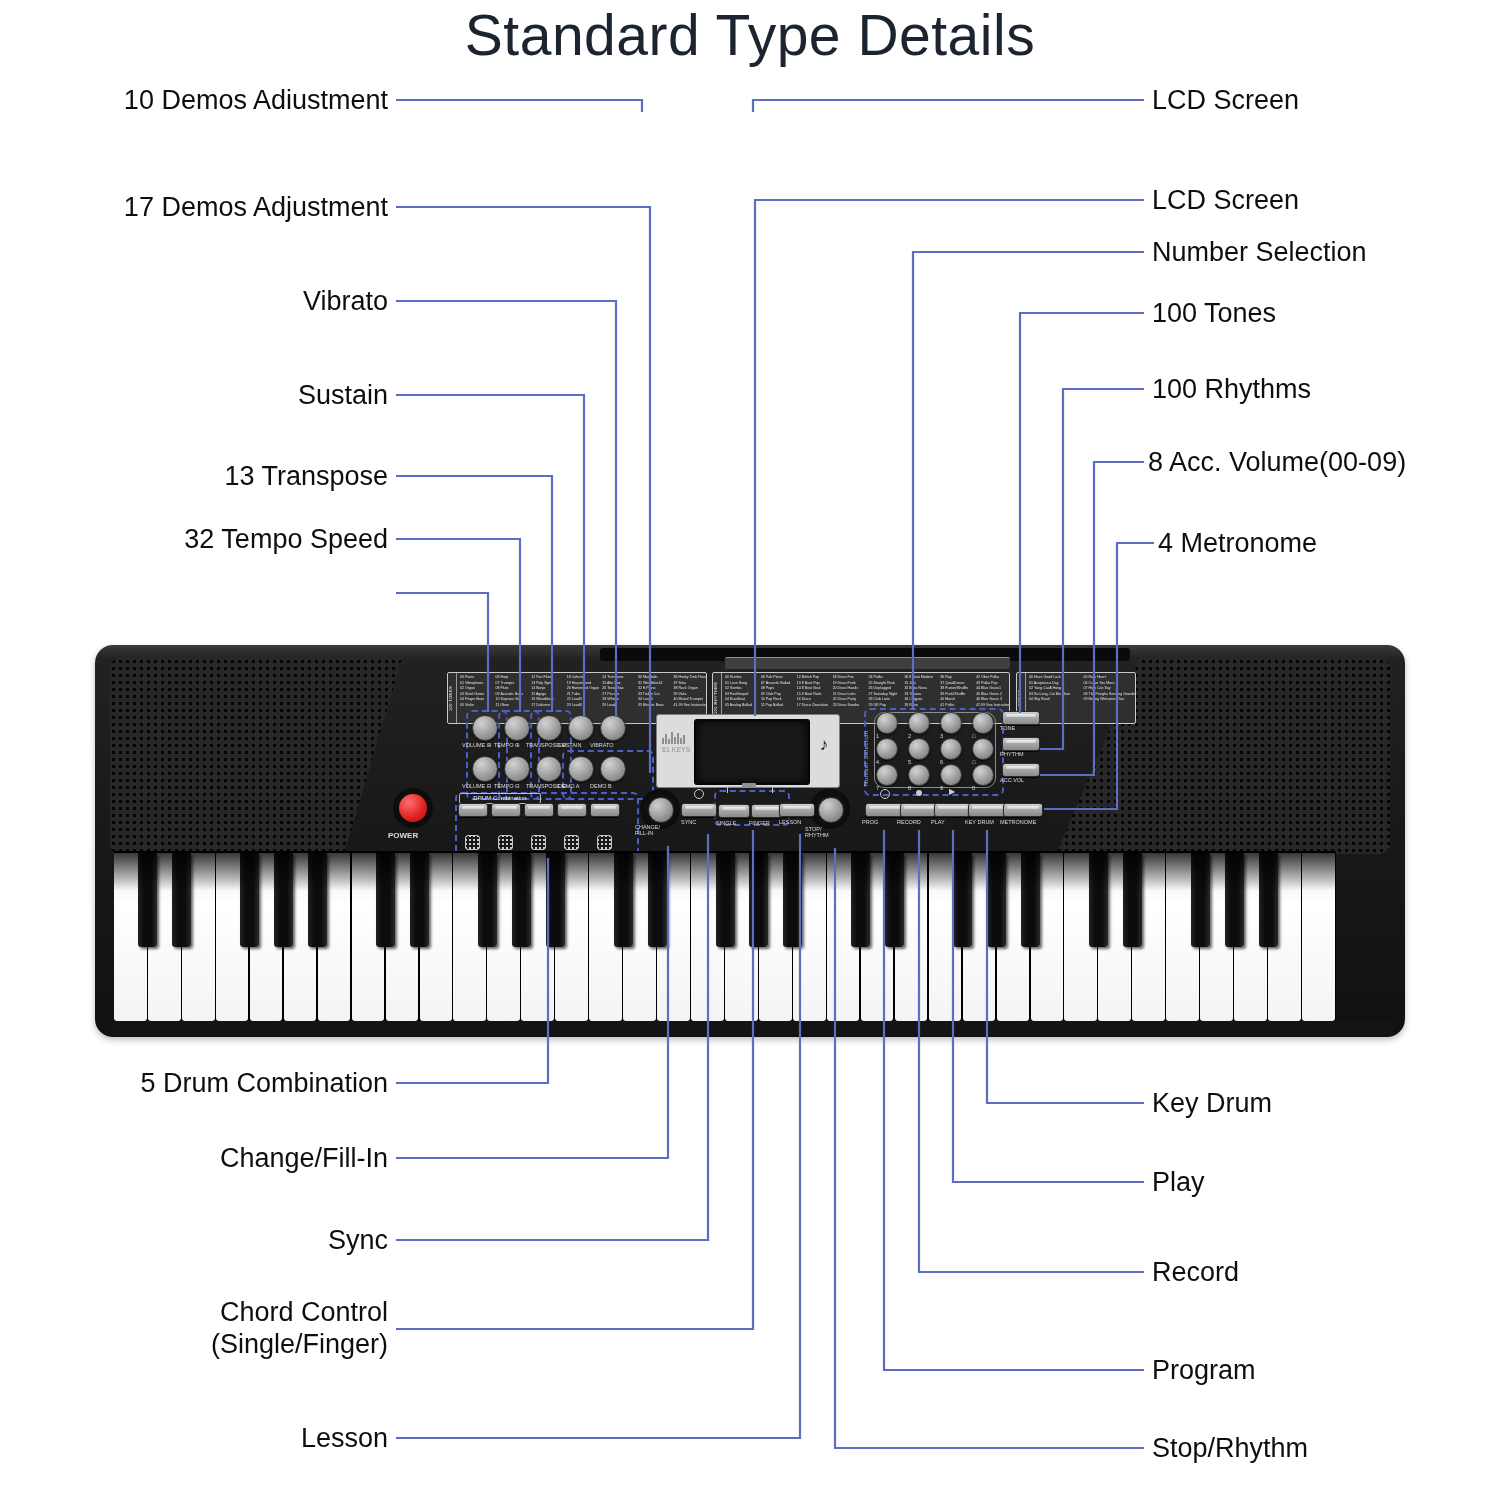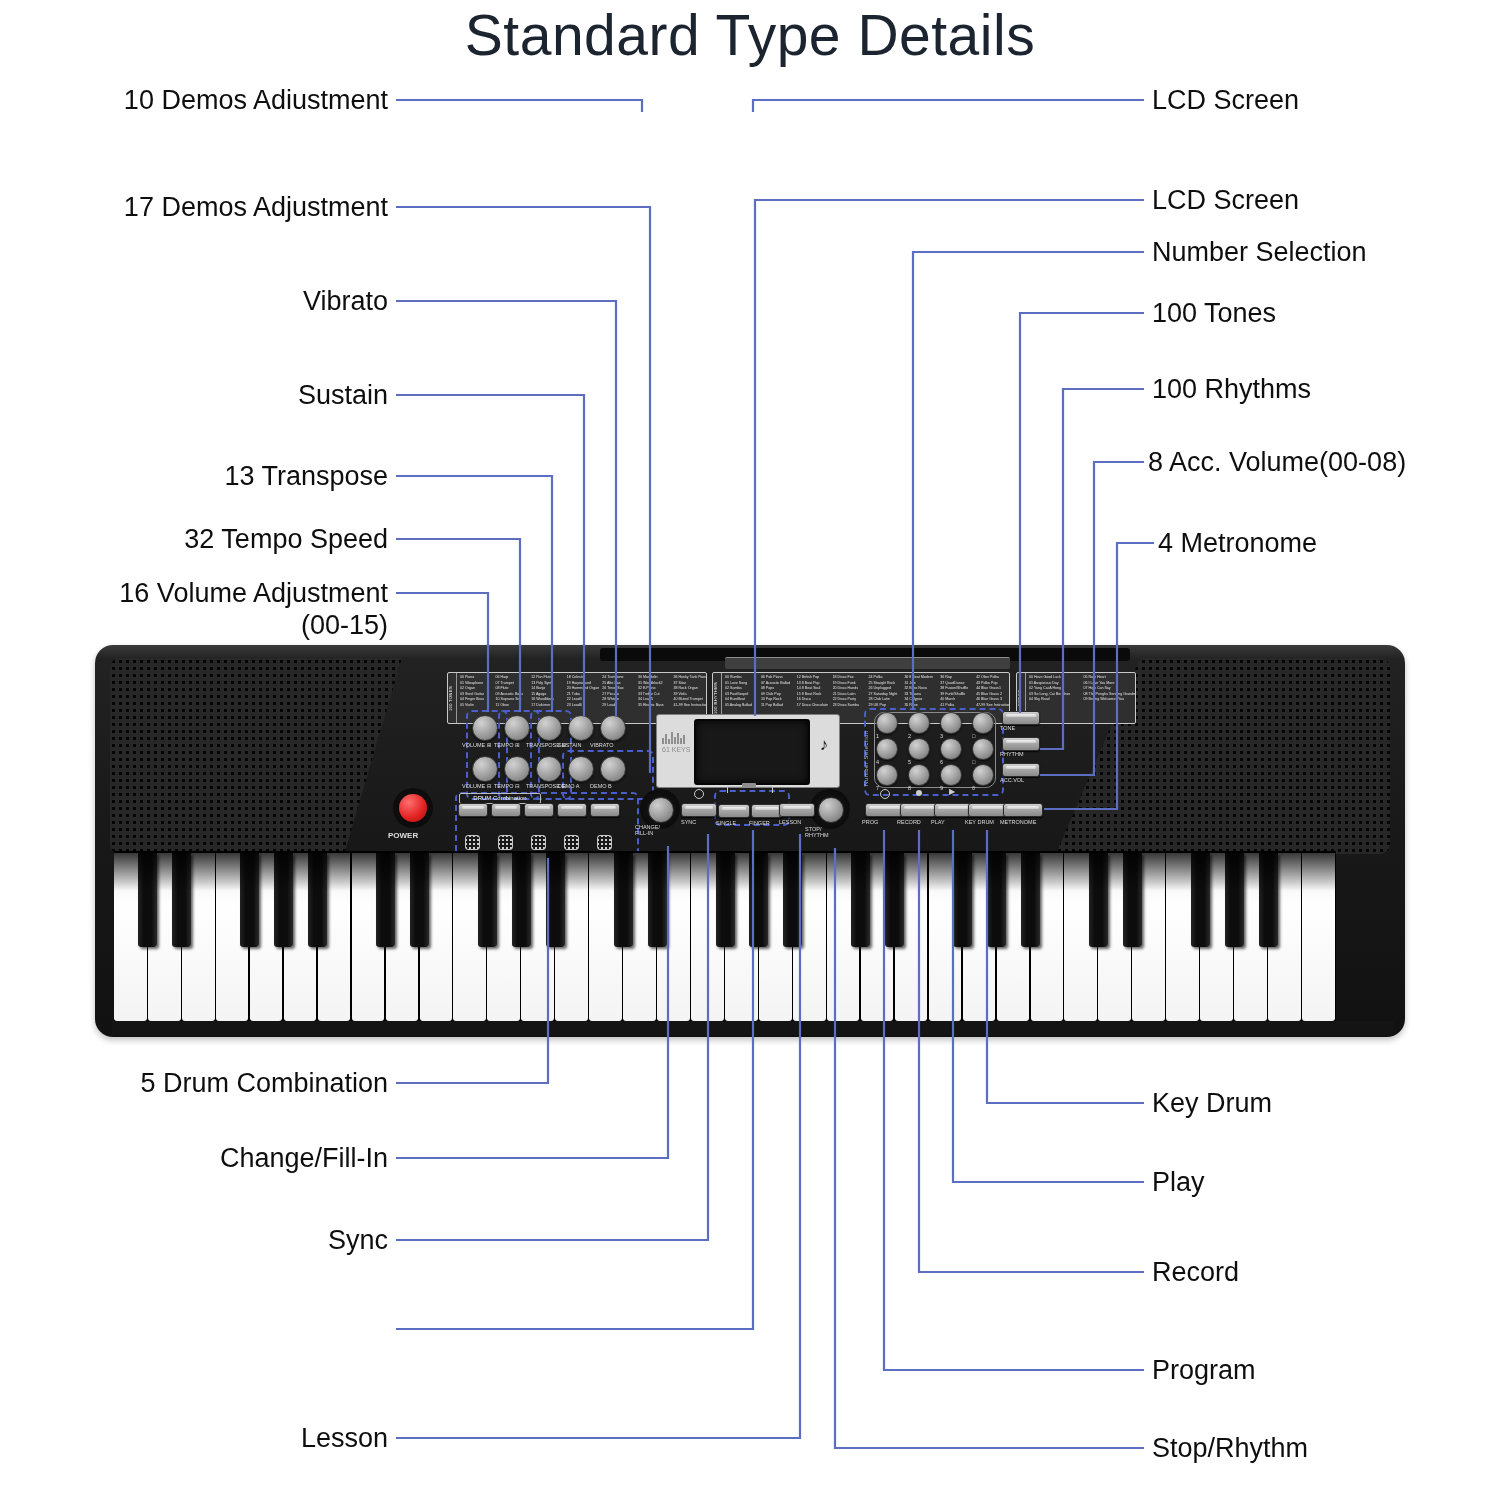--- a/index.html
+++ b/index.html
@@ -67,35 +67,35 @@
 <div id="stage">
 
   <div class="abs title">Standard Type Details</div>
 
   <div class="abs cl" style="right:1112px;top:84px">10 Demos Adiustment</div>
   <div class="abs cl" style="right:1112px;top:191px">17 Demos Adjustment</div>
   <div class="abs cl" style="right:1112px;top:285px">Vibrato</div>
   <div class="abs cl" style="right:1112px;top:379px">Sustain</div>
   <div class="abs cl" style="right:1112px;top:460px">13 Transpose</div>
   <div class="abs cl" style="right:1112px;top:523px">32 Tempo Speed</div>
-  <div class="abs cl" style="right:1112px;top:577px">
-      <span>16 Volume Adjustment</span>
-      <span>(00-15)</span>
-    </div>
   <div class="abs cl" style="right:1112px;top:1067px">5 Drum Combination</div>
   <div class="abs cl" style="right:1112px;top:1142px">Change/Fill-In</div>
   <div class="abs cl" style="right:1112px;top:1224px">Sync</div>
+  <div class="abs cl" style="right:1112px;top:1296px">
+      <span>Chord Control</span>
+      <span>(Single/Finger)</span>
+    </div>
   <div class="abs cl" style="right:1112px;top:1422px">Lesson</div>
 
   <div class="abs cr" style="left:1152px;top:84px">LCD Screen</div>
   <div class="abs cr" style="left:1152px;top:184px">LCD Screen</div>
   <div class="abs cr" style="left:1152px;top:236px">Number Selection</div>
   <div class="abs cr" style="left:1152px;top:297px">100 Tones</div>
   <div class="abs cr" style="left:1152px;top:373px">100 Rhythms</div>
-  <div class="abs cr" style="left:1148px;top:446px">8 Acc. Volume(00-08)</div>
+  <div class="abs cr" style="left:1148px;top:446px">8 Acc. Volume(00-09)</div>
   <div class="abs cr" style="left:1158px;top:527px">4 Metronome</div>
   <div class="abs cr" style="left:1152px;top:1087px">Key Drum</div>
   <div class="abs cr" style="left:1152px;top:1166px">Play</div>
   <div class="abs cr" style="left:1152px;top:1256px">Record</div>
   <div class="abs cr" style="left:1152px;top:1354px">Program</div>
   <div class="abs cr" style="left:1152px;top:1432px">Stop/Rhythm</div>
 
   <div class="abs kbody"></div>
   <div class="abs rest"></div>
   <div class="abs restslot"></div>

